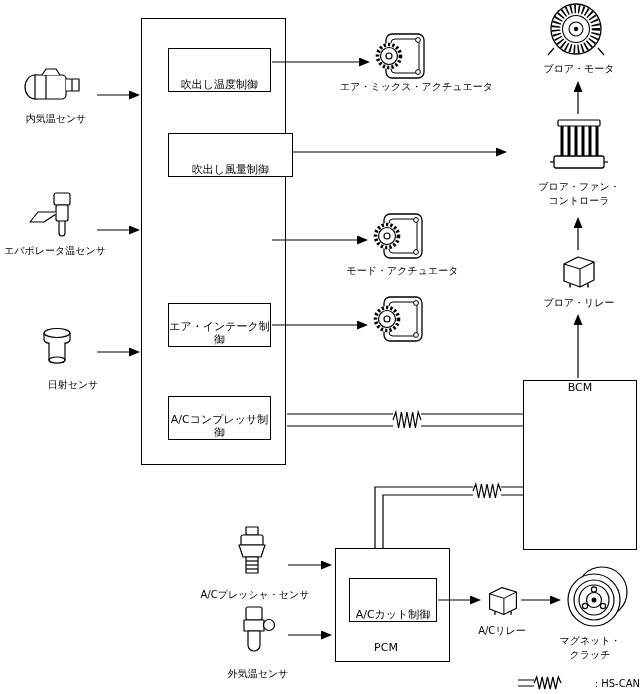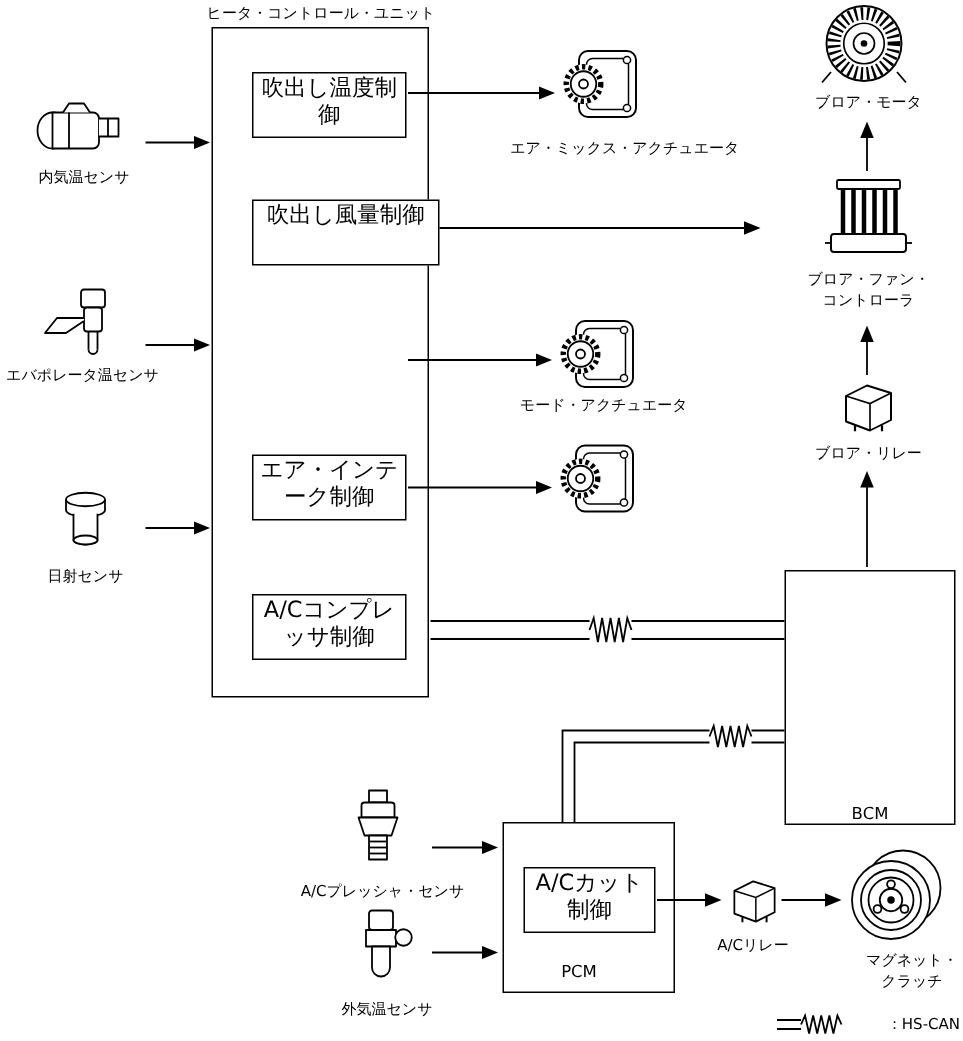--- a/index.html
+++ b/index.html
@@ -1,35 +1,35 @@
 <!DOCTYPE html>
 <html><head>
 <meta charset="utf-8">
 <style>
   *{box-sizing:border-box;margin:0;padding:0}
   html,body{background:#fff}
   #stage{position:relative;width:642px;height:694px;background:#fff;
     font-family:"DejaVu Sans","Liberation Sans",sans-serif;color:#000;overflow:hidden}
   .abs{position:absolute}
   .frame{border:1.5px solid #000;background:#fff}
-  .cbox{border:1px solid #000;background:#fff;display:flex;align-items:flex-start;justify-content:center;
-    font-size:15px;text-align:center;line-height:1.2;z-index:5}
+  .cbox{border:1px solid #000;background:#fff;display:flex;align-items:flex-end;justify-content:center;
+    font-size:11px;text-align:center;line-height:1.2;z-index:5}
   .lbl{font-size:10px;text-align:center;line-height:1.4;z-index:5}
   .module-label{font-size:11px}
   #lines{left:0;top:0;z-index:3;pointer-events:none}
   .icon{z-index:4}
 </style>
 </head>
 <body>
 
 <div id="stage">
 
   <div class="abs frame" style="left:141px;top:18px;width:145px;height:447px"></div>
 
-  <div class="abs frame" style="left:523px;top:380px;width:114px;height:170px;display:flex;align-items:flex-end;justify-content:center">
+  <div class="abs frame" style="left:523px;top:380px;width:114px;height:170px;display:flex;align-items:flex-start;justify-content:center">
     <span class="module-label">BCM</span>
   </div>
 
   <div class="abs frame" style="left:335px;top:548px;width:115px;height:114px"></div>
 
   <svg id="lines" class="abs" width="642" height="694" viewBox="0 0 642 694">
     <defs>
       <marker id="arr" markerWidth="11" markerHeight="9" refX="9" refY="4.5" orient="auto" markerUnits="userSpaceOnUse">
         <path d="M0 0 L11 4.5 L0 9 Z" fill="#000"></path>
       </marker>
@@ -202,32 +202,31 @@
       <circle cx="30" cy="36" r="20" fill="none"></circle>
       <circle cx="30" cy="36" r="15" fill="none"></circle>
       <circle cx="30" cy="36" r="7.5"></circle>
       <circle cx="30" cy="36" r="2.5" fill="#000" stroke="none"></circle>
       <circle cx="30" cy="25.5" r="2.6"></circle>
       <circle cx="21" cy="42" r="2.6"></circle>
       <circle cx="39" cy="42" r="2.6"></circle>
     </g>
   </svg>
 
-  <div class="abs lbl" style="left:128px;top:3px;width:172px">ヒータ・コントロール・ユニット</div>
 
   <div class="abs lbl" style="left:6px;top:112px;width:100px">内気温センサ</div>
   <div class="abs lbl" style="left:0px;top:244px;width:110px">エバポレータ温センサ</div>
-  <div class="abs lbl" style="left:12px;top:378px;width:90px">日射センサ</div>
-
-  <div class="abs lbl" style="left:334px;top:93px;width:165px">エア・ミックス・アクチュエータ</div>
+  <div class="abs lbl" style="left:28px;top:378px;width:90px">日射センサ</div>
+
+  <div class="abs lbl" style="left:334px;top:80px;width:165px">エア・ミックス・アクチュエータ</div>
   <div class="abs lbl" style="left:533px;top:62px;width:92px">ブロア・モータ</div>
   <div class="abs lbl" style="left:537px;top:180px;width:84px">ブロア・ファン・コントローラ</div>
   <div class="abs lbl" style="left:537px;top:296px;width:84px">ブロア・リレー</div>
   <div class="abs lbl" style="left:345px;top:264px;width:115px">モード・アクチュエータ</div>
 
   <div class="abs lbl" style="left:196px;top:588px;width:118px">A/Cプレッシャ・センサ</div>
   <div class="abs lbl" style="left:204px;top:667px;width:108px">外気温センサ</div>
   <div class="abs lbl" style="left:460px;top:624px;width:84px">A/Cリレー</div>
-  <div class="abs lbl" style="left:575px;top:634px;width:66px">マグネット・クラッチ</div>
+  <div class="abs lbl" style="left:557px;top:634px;width:66px">マグネット・クラッチ</div>
 
   <div class="abs lbl" style="left:568px;top:677px;width:72px;text-align:right;font-size:10px">: HS-CAN</div>
 
 </div>
 
 </body></html>

